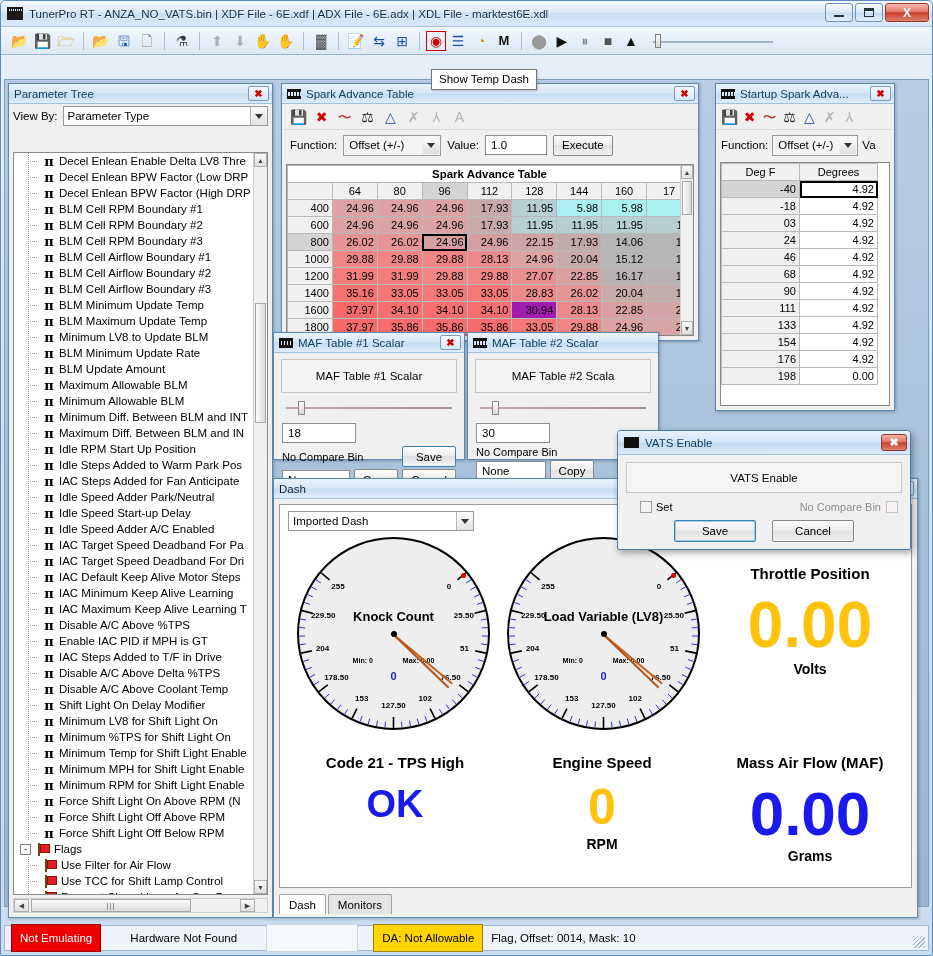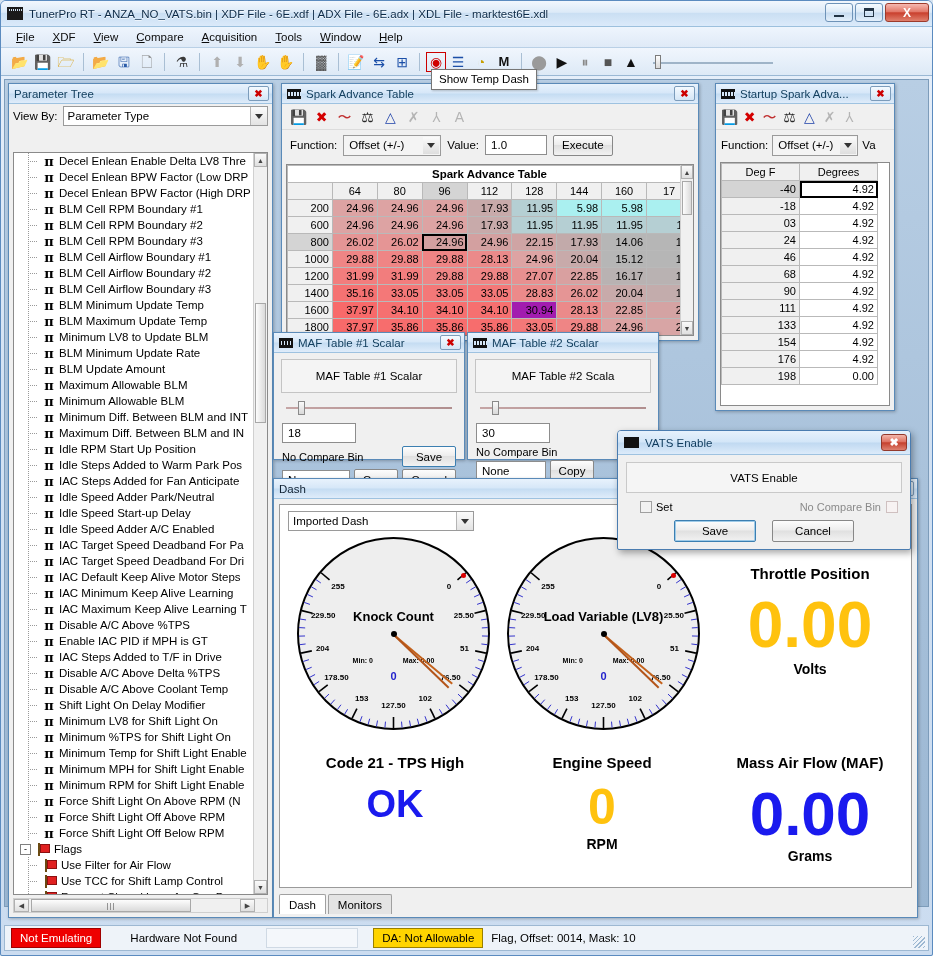--- a/index.html
+++ b/index.html
@@ -366,21 +366,21 @@
   }
   .tab.inactive { background:#e4e4e4; color:#000; }
 
   
   #statusbar {
     position:absolute; left:3px; right:3px; bottom:4px; height: 26px;
     background: #eef3f9; border: 1px solid #9db8d2;
     display:flex; align-items:center; gap:0; padding: 0 2px;
   }
   #statusbar .cell {
-    height: 20px; display:flex; align-items:center; padding: 0 8px; font-size: 11.5px;
+    height: 28px; display:flex; align-items:center; padding: 0 8px; font-size: 11.5px;
   }
   #statusbar .cell.emulating {
     background:#ee0000; color:#fff; font-weight:normal; border:1px solid #a00000;
     margin-left:4px;
   }
   #statusbar .cell.da {
     background:#ffd400; color:#000; border:1px solid #9a8000; font-weight:normal;
   }
   #statusbar .cell.blank { width: 92px; border:1px solid #cfd9e4; background:#f4f7fb; }
   #statusbar .grip { position:absolute; right:3px; bottom:2px; width:12px;height:12px;
@@ -398,30 +398,20 @@
       <div class="win-btn">
           <span class="glyph-min"></span>
         </div>
       <div class="win-btn">
           <span class="glyph-max"></span>
         </div>
       <div class="win-btn close">X</div>
     </div>
   </div>
 
-  <div id="menubar">
-      <div class="menu-item"><span class="mnem">F</span>ile</div>
-      <div class="menu-item"><span class="mnem">X</span>DF</div>
-      <div class="menu-item"><span class="mnem">V</span>iew</div>
-      <div class="menu-item"><span class="mnem">C</span>ompare</div>
-      <div class="menu-item"><span class="mnem">A</span>cquisition</div>
-      <div class="menu-item"><span class="mnem">T</span>ools</div>
-      <div class="menu-item"><span class="mnem">W</span>indow</div>
-      <div class="menu-item"><span class="mnem">H</span>elp</div>
-    </div>
 
   <div id="toolbar">
       <div class="tb-btn" style="color: rgb(216, 160, 23);">📂</div>
       <div class="tb-btn" style="color: rgb(27, 27, 27);">💾</div>
       <div class="tb-btn" style="color: rgb(216, 160, 23);">🗁</div>
       <div class="tb-sep"></div>
       <div class="tb-btn" style="color: rgb(59, 99, 168);">📂</div>
       <div class="tb-btn" style="color: rgb(43, 92, 168);">🖫</div>
       <div class="tb-btn" style="color: rgb(136, 136, 136);">🗋</div>
       <div class="tb-sep"></div>
@@ -761,21 +751,21 @@
                   <th class="colhdr" style="width:45px">64</th>
                   <th class="colhdr" style="width:45px">80</th>
                   <th class="colhdr hl" style="width:45px">96</th>
                   <th class="colhdr" style="width:45px">112</th>
                   <th class="colhdr" style="width:45px">128</th>
                   <th class="colhdr" style="width:45px">144</th>
                   <th class="colhdr" style="width:45px">160</th>
                   <th class="colhdr" style="width:28px">17</th>
                 </tr>
                 <tr>
-                  <td class="rowhdr">200</td>
+                  <td class="rowhdr">400</td>
                   <td class="" style="background:#dda3a3">24.96</td>
                   <td class="" style="background:#dda3a3">24.96</td>
                   <td class="" style="background:#dda3a3">24.96</td>
                   <td class="" style="background:#c8aaaa">17.93</td>
                   <td class="" style="background:#b5cfd3">11.95</td>
                   <td class="" style="background:#aaf0f0">5.98</td>
                   <td class="" style="background:#aaf0f0">5.98</td>
                   <td class="" style="background:#aaf0f0">5</td>
                 </tr>
                 <tr>

